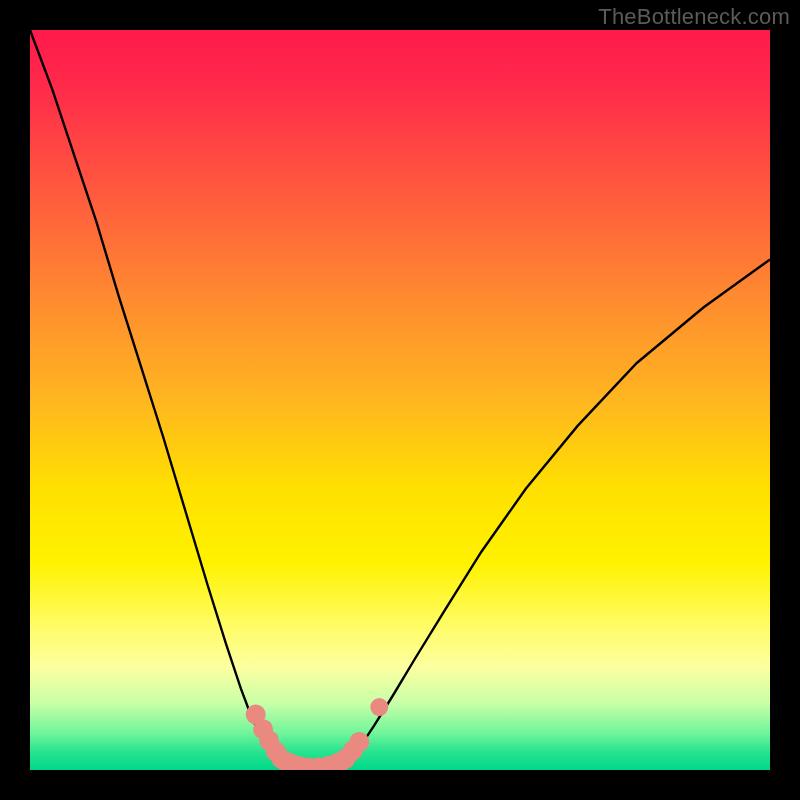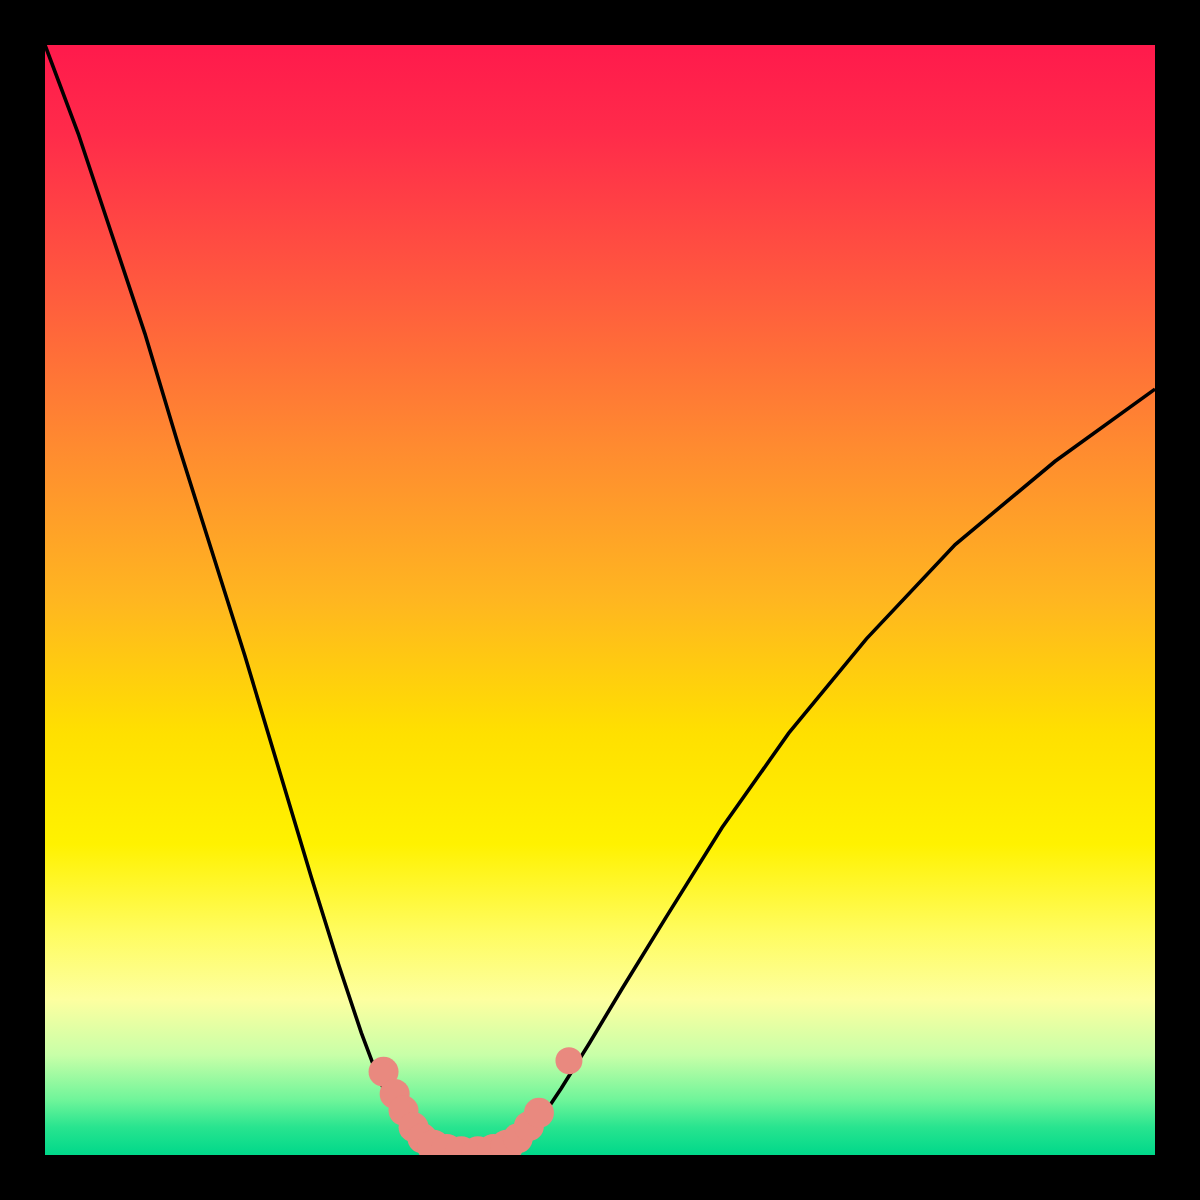--- a/index.html
+++ b/index.html
@@ -87,13 +87,14 @@
           <circle cx="299.0" cy="737.0" r="11" fill="#e9897f"></circle>
           <circle cx="307.8" cy="734.1" r="11" fill="#e9897f"></circle>
           <circle cx="315.2" cy="728.9" r="10" fill="#e9897f"></circle>
           <circle cx="322.6" cy="720.8" r="10" fill="#e9897f"></circle>
           <circle cx="329.3" cy="711.9" r="10" fill="#e9897f"></circle>
           <circle cx="349.3" cy="677.1" r="9" fill="#e9897f"></circle>
         </g>
     </svg>
   </div>
 
+  <div class="watermark">TheBottleneck.com</div>
 </div>
 
 </body></html>

